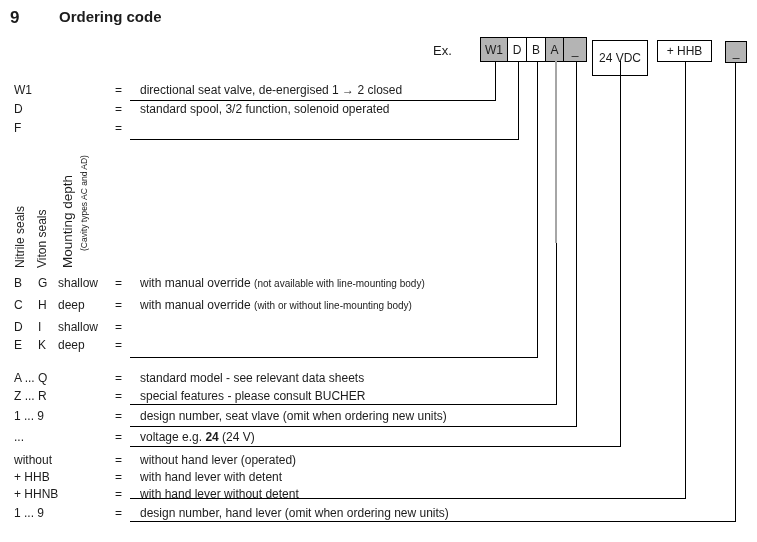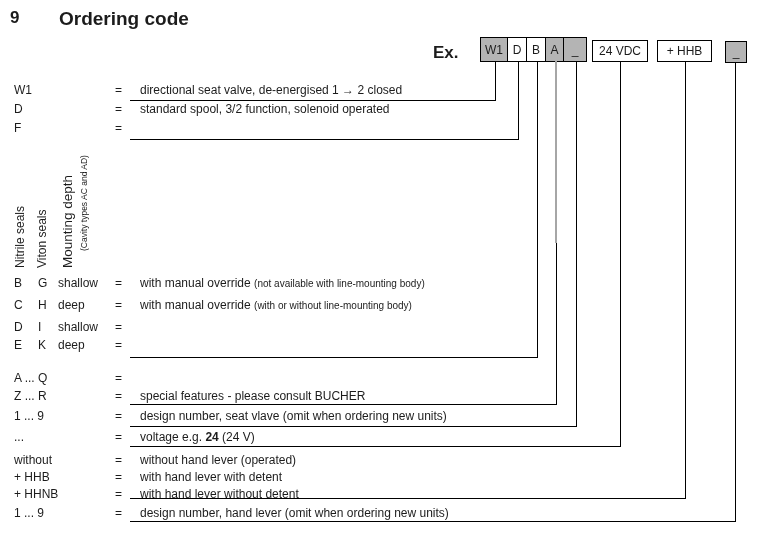--- a/index.html
+++ b/index.html
@@ -2,22 +2,22 @@
 <html><head>
 <meta charset="utf-8">
 <style>
   html,body{margin:0;padding:0;background:#ffffff;}
   .page{
     position:relative;width:757px;height:542px;background:#ffffff;
     font-family:"Liberation Sans",sans-serif;color:#1c1c1c;overflow:hidden;
   }
   .abs{position:absolute;white-space:nowrap;}
   .title-num{font-size:17px;font-weight:bold;}
-  .title-txt{font-size:19px;font-weight:bold;}
-  .ex{font-size:17px;font-weight:bold;}
+  .title-txt{font-size:15px;font-weight:bold;}
+  .ex{font-size:13px;}
   
   .grp{position:absolute;display:flex;border:1px solid #000;height:23px;}
   .cell{display:flex;align-items:center;justify-content:center;
         font-size:12px;height:23px;box-sizing:border-box;}
   .cell + .cell{border-left:1px solid #000;}
   .shaded{background:#b4b4b4;}
   .solo{position:absolute;border:1px solid #000;display:flex;align-items:center;
         justify-content:center;font-size:12px;box-sizing:border-box;background:#fff;}
   
   .row{position:absolute;left:0;width:757px;height:14px;font-size:12px;line-height:13px;}
@@ -49,21 +49,21 @@
   <span class="abs ex" style="left:433px;top:43px;">Ex.</span>
 
   <div class="grp" style="left:480px;top:37px;">
     <div class="cell shaded" style="width:26px;">W1</div>
     <div class="cell" style="width:19px;">D</div>
     <div class="cell" style="width:19px;">B</div>
     <div class="cell shaded" style="width:18px;">A</div>
     <div class="cell shaded" style="width:23px;">_</div>
   </div>
 
-  <div class="solo" style="left:592px;top:40px;width:56px;height:22px;">24 VDC</div>
+  <div class="solo" style="left:592px;top:40px;width:56px;height:36px;">24 VDC</div>
 
   <div class="solo" style="left:657px;top:40px;width:55px;height:22px;">+ HHB</div>
 
   <div class="solo shaded" style="left:725px;top:41px;width:22px;height:22px;background:#b4b4b4;">_</div>
 
   <div class="vline" style="left:495px;top:61px;height:39px;"></div>
   <div class="vline" style="left:518px;top:61px;height:78px;"></div>
   <div class="vline" style="left:537px;top:61px;height:296px;"></div>
   <div class="vgray" style="left:555px;top:61px;height:182px;"></div>
   <div class="vline" style="left:556px;top:243px;height:161px;"></div>
@@ -124,20 +124,21 @@
   <div class="row" style="top:339px;">
     <span class="c1">E</span>
     <span class="c2">K</span>
     <span class="c3">deep</span>
     <span class="eq">=</span>
   </div>
 
   <div class="row" style="top:372px;">
     <span class="c1">A ... Q</span>
     <span class="eq">=</span>
+    <span class="desc">standard model - see relevant data sheets</span>
   </div>
   <div class="row" style="top:390px;">
     <span class="c1">Z ... R</span>
     <span class="eq">=</span>
     <span class="desc">special features - please consult BUCHER</span>
   </div>
   <div class="row" style="top:410px;">
     <span class="c1">1 ... 9</span>
     <span class="eq">=</span>
     <span class="desc">design number, seat vlave (omit when ordering new units)</span>

